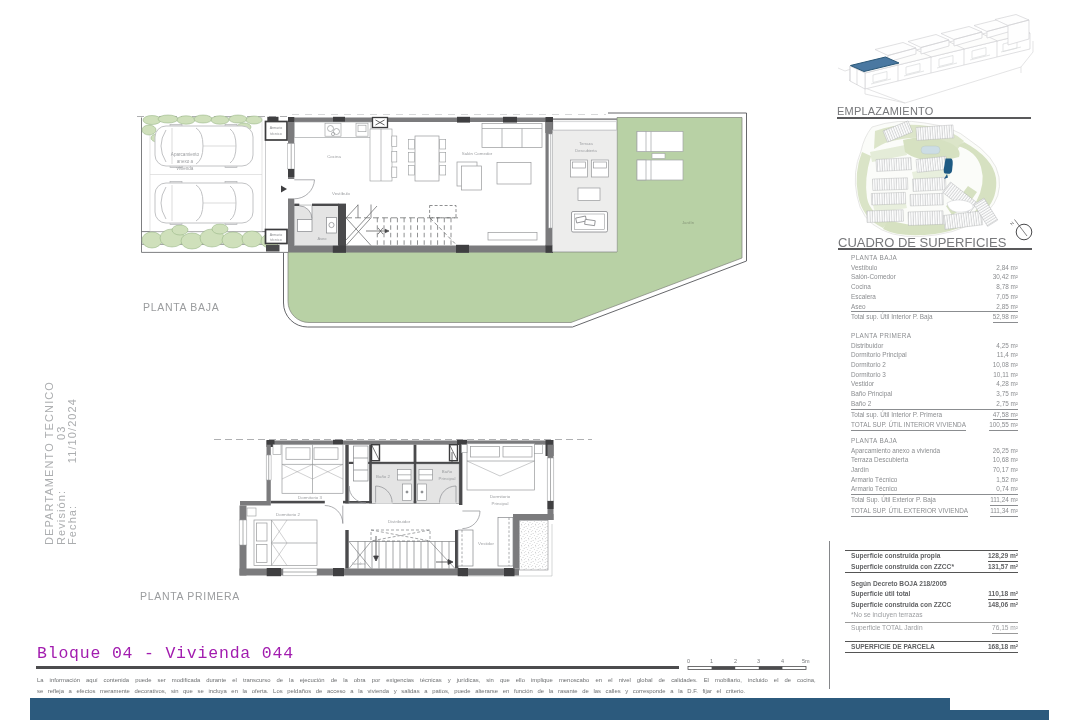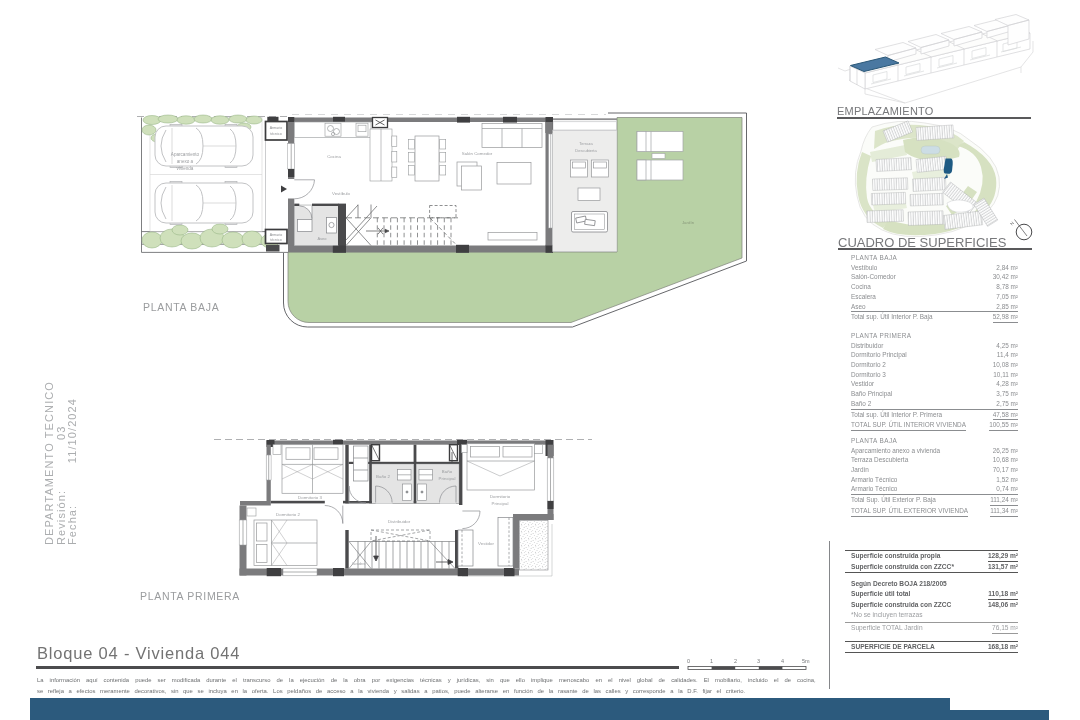--- a/index.html
+++ b/index.html
@@ -719,21 +719,21 @@
         <span>Superficie TOTAL Jardín</span>
         <span class="v" style="border-bottom:1px solid #999;">76,15 m²</span>
       </div>
 <div style="height:7px;"></div>
 <div class="row" style="border-top:1.2px solid #555;border-bottom:1.2px solid #555;line-height:10.4px;">
         <span>SUPERFICIE DE PARCELA</span>
         <span class="v">168,18 m²</span>
       </div>
 </div>
 
-<div class="abs" style="left:37px;top:644px;font-size:16.5px;letter-spacing:0.8px;color:#737373;">Bloque 04 - Vivienda 044</div>
+<div class="abs" style="left:37px;top:644px;font-size:16.5px;letter-spacing:0.8px;color:#a21caf;font-family:Liberation Mono, monospace;">Bloque 04 - Vivienda 044</div>
 
 <div class="abs" style="left:36px;top:666px;width:643px;height:2.6px;background:#4c4c4e;"></div>
 
 <svg class="abs" style="left:676px;top:654px;" width="140" height="20" viewBox="0 0 140 20">
 <g font-size="5.5" fill="#77797b" font-family="Liberation Sans">
 <text x="11" y="9">0</text>
         <text x="34" y="9">1</text>
         <text x="58" y="9">2</text>
         <text x="81" y="9">3</text>
         <text x="105" y="9">4</text>

